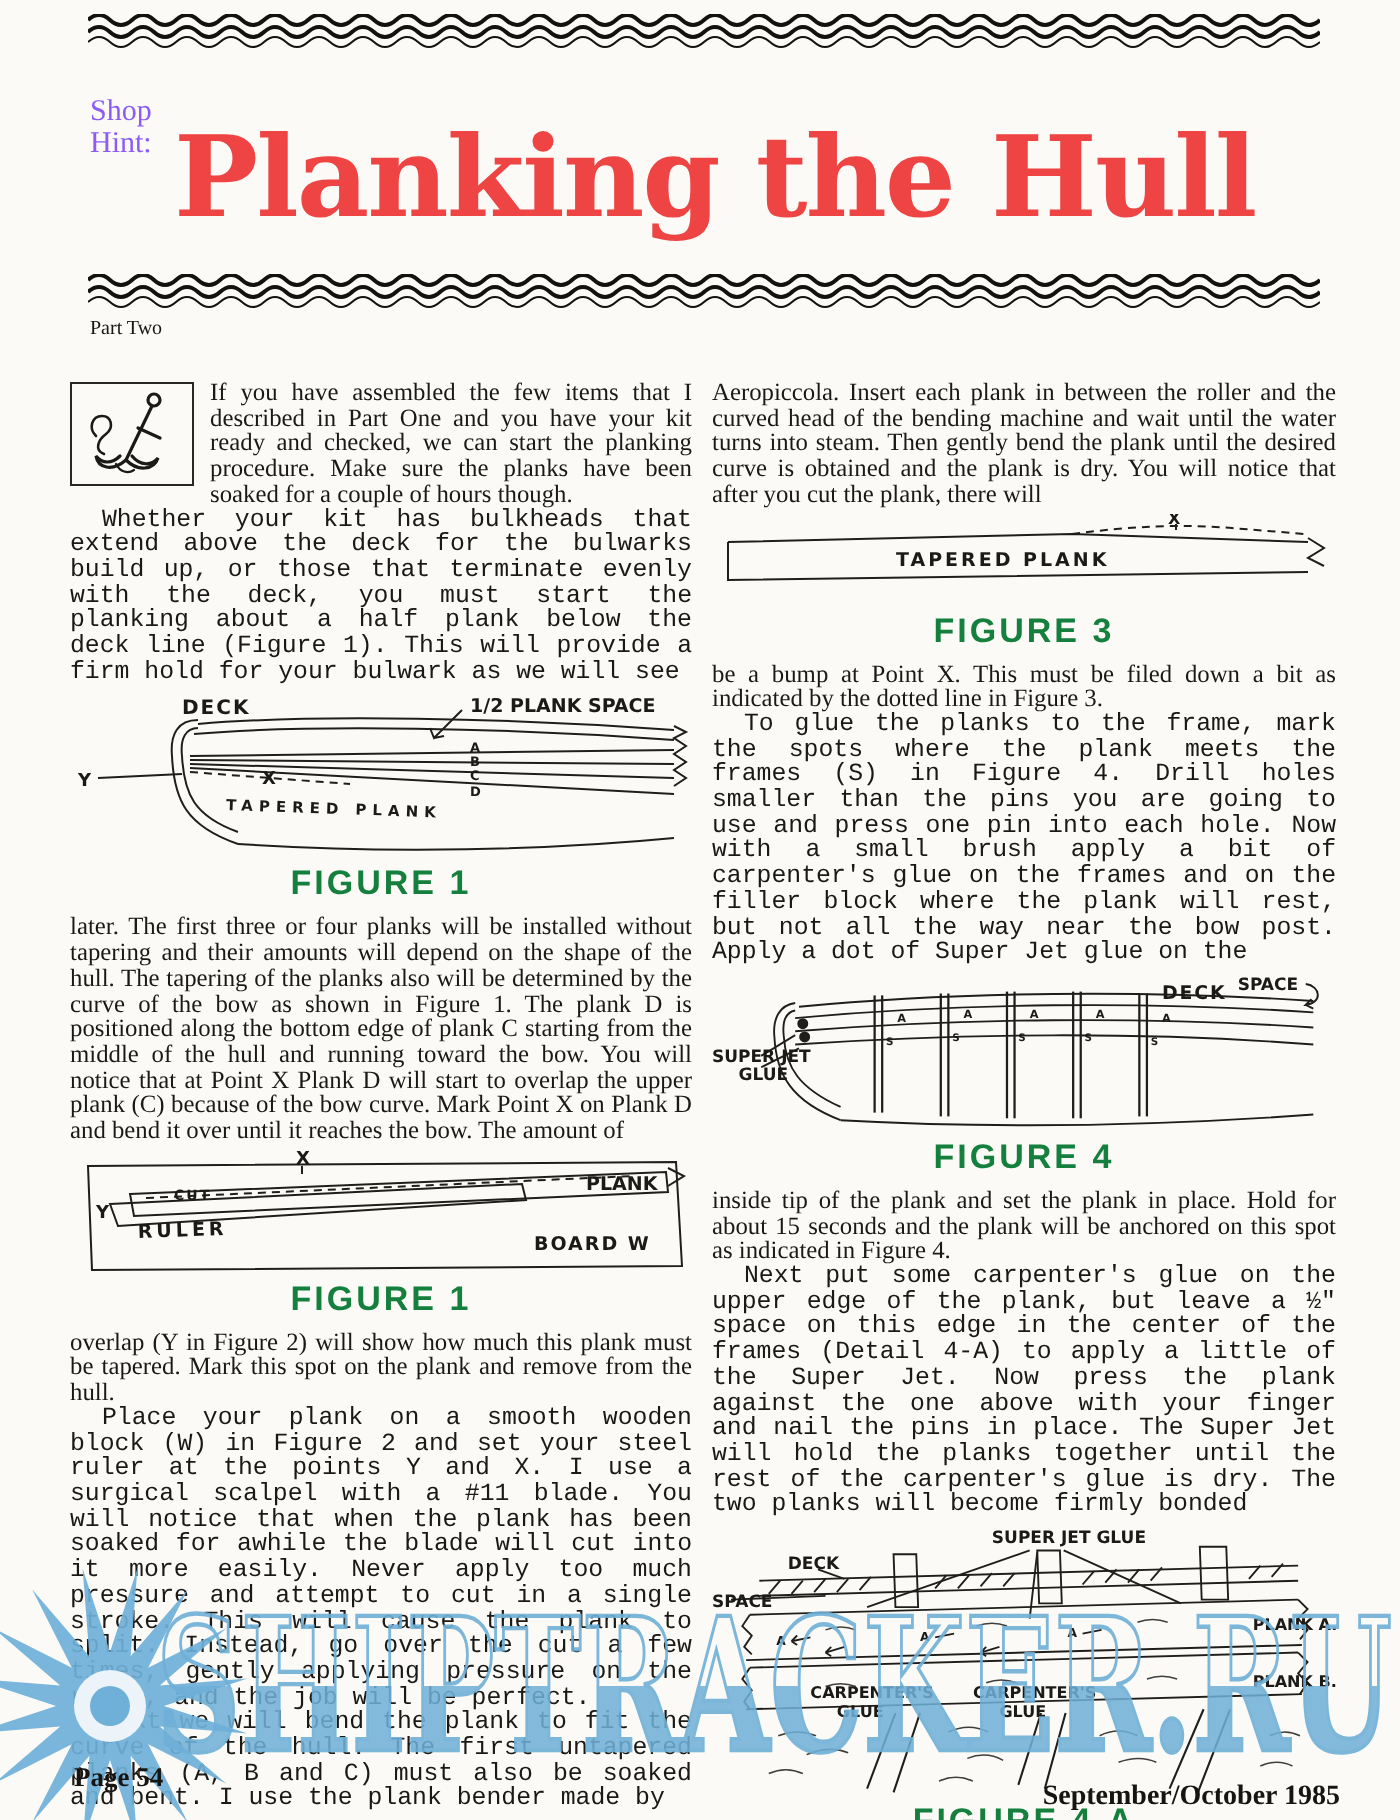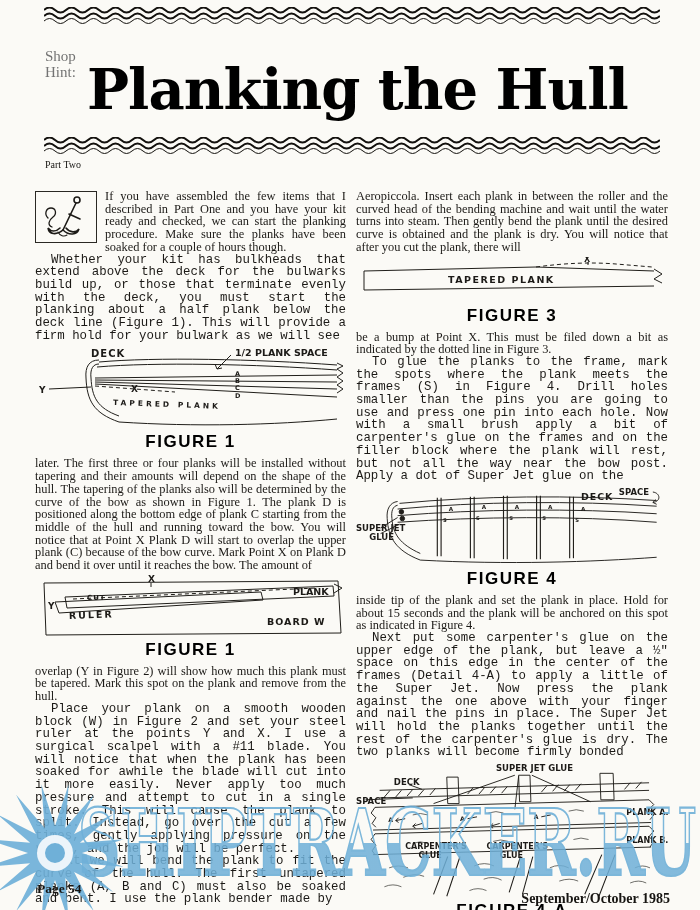--- a/index.html
+++ b/index.html
@@ -1,32 +1,32 @@
 <!DOCTYPE html>
 <html><head>
 <meta charset="utf-8">
 <style>
   html,body{margin:0;padding:0;background:#e8e8e8;}
   .page{position:relative;width:700px;height:910px;background:#fbfaf6;overflow:hidden;
         color:#171512;font-family:"Liberation Serif",serif;}
   .wave-svg{position:absolute;left:44px;width:616px;height:18px;}
-  .kicker{position:absolute;left:45px;top:48px;font:15px/16px "Liberation Serif",serif;color:#737373;}
+  .kicker{position:absolute;left:45px;top:48px;font:15px/16px "Liberation Serif",serif;color:#8b5cf6;}
   .masthead{position:absolute;left:87px;top:56px;font-family:"DejaVu Serif",serif;font-weight:900;
-            font-size:56px;letter-spacing:-1px;color:#000000;white-space:nowrap;}
+            font-size:56px;letter-spacing:-1px;color:#ef4444;white-space:nowrap;}
   .part{position:absolute;left:45px;top:159px;font-size:10px;}
   .col{position:absolute;top:190px;text-align:justify;font-size:12.4px;line-height:12.7px;color:#1b1916;}
   .col-left{left:35px;width:311px;}
   .col-right{left:356px;width:312px;}
   .col p{margin:0;}
   .ind{text-indent:16px;font-family:Liberation Mono, monospace;}
   .anchorbox{float:left;width:62px;height:52px;border:1.5px solid #2a2824;margin:1px 8px 2px 0;
              box-sizing:border-box;background:#fbfaf6;}
   .figblock{margin:3px 0 2px;}
   .figcap{font:bold 17px "Liberation Sans",sans-serif;letter-spacing:1.5px;text-align:center;
-          margin:1px 0 5px;color:#000000;}
+          margin:1px 0 5px;color:#15803d;}
   .zover{position:relative;z-index:12;}
   .fig-svg{display:block;}
   .fig-svg text{font-family:"DejaVu Sans",sans-serif;font-weight:bold;fill:#1c1a17;}
   .pgnum{position:absolute;left:37px;top:881px;font:bold 13.5px "Liberation Serif",serif;z-index:12;}
   .issue{position:absolute;right:30px;top:891px;font:bold 14px "Liberation Serif",serif;z-index:12;}
   .wm{position:absolute;left:0;top:783px;width:700px;height:127px;z-index:6;pointer-events:none;}
 </style>
 </head>
 <body>
 

